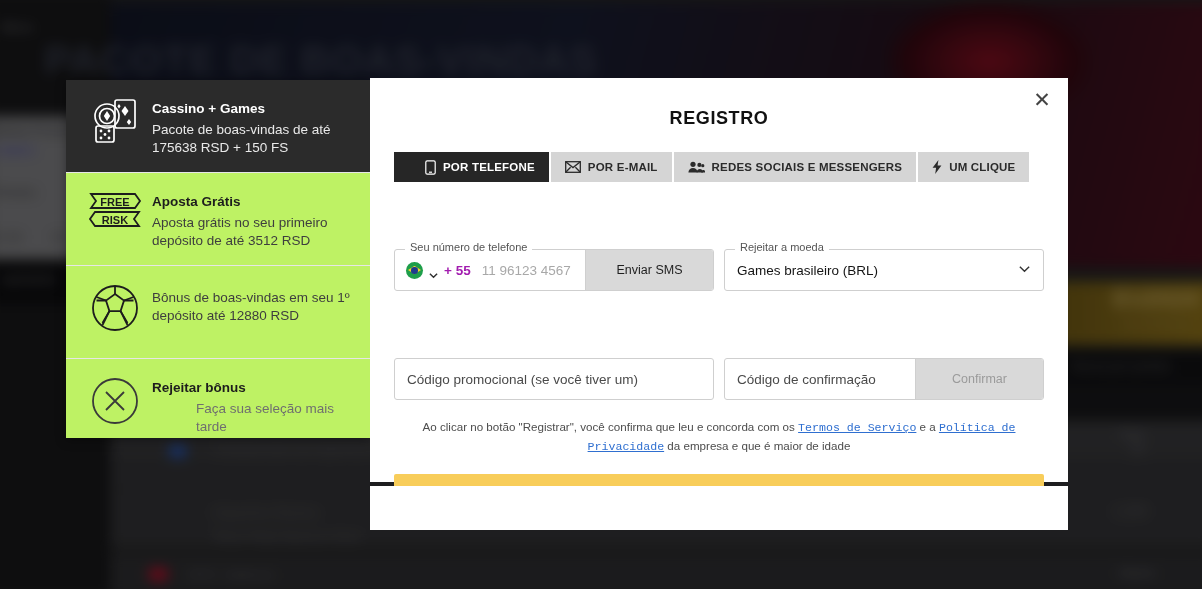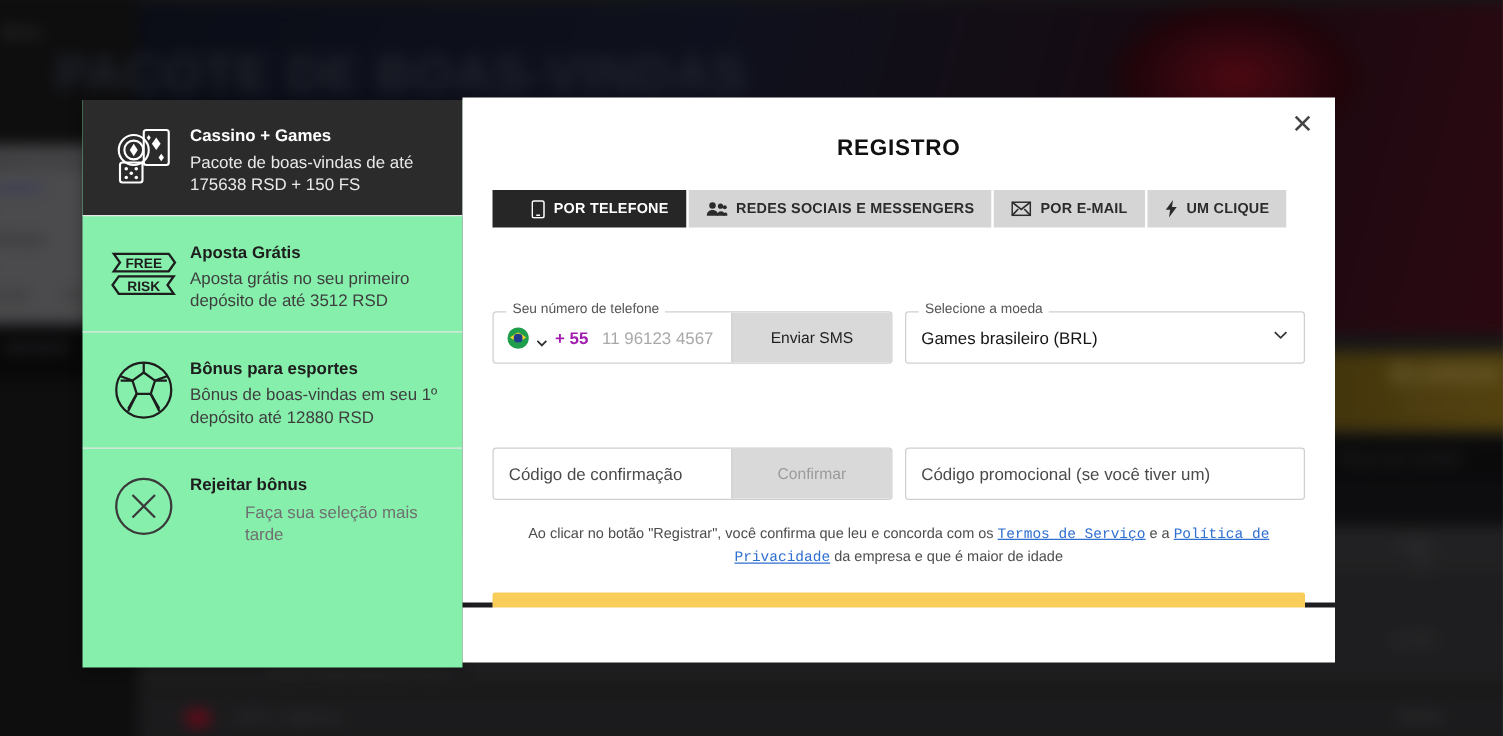--- a/index.html
+++ b/index.html
@@ -72,31 +72,31 @@
   .bg-txt { position: absolute; color: #5e5e62; font-size: 13px; }
   .bg-txt.dim { color: #55555a; }
   .bg-chip { position: absolute; width: 16px; height: 12px; border-radius: 2px; }
   .bg-odds { position: absolute; color: #6e6e73; font-size: 12px; }
 
   
   .dim-overlay { position: absolute; inset: 0; background: rgba(0,0,0,.46); }
 
   
   .bonus-panel {
-    position: absolute; left: 66px; top: 80px; width: 304px; height: 454px;
-    background: #86efac;
+    position: absolute; left: 66px; top: 80px; width: 304px; height: 358px;
+    background: #bef264;
     box-shadow: 0 2px 10px rgba(0,0,0,.35);
     overflow: hidden;
   }
   .bonus-item { display: flex; align-items: flex-start; padding: 15px 16px 15px 18px; }
   .bonus-item.active { background: #2b2b2b; }
   .bonus-item + .bonus-item { border-top: 1px solid #e6e6e6; }
   .bonus-ico {
     width: 62px; min-width: 62px; height: 62px;
-    display: flex; align-items: center; justify-content: center;
+    display: flex; align-items: flex-start; justify-content: center;
   }
   .bonus-txt { padding-left: 6px; padding-top: 5px; }
   .bonus-title { font-size: 13.5px; font-weight: bold; color: #1d1d1d; line-height: 1.35; }
   .bonus-desc { font-size: 13.5px; color: #3e3e3e; line-height: 1.33; margin-top: 3px; max-width: 200px; }
   .bonus-item.active .bonus-title { color: #ffffff; }
   .bonus-item.active .bonus-desc { color: #e9e9e9; }
   .bonus-item.muted .bonus-desc { color: #6f6f6f; margin-left: 44px; }
 
   
   .modal {
@@ -299,21 +299,20 @@
     <div class="bonus-item">
       <div class="bonus-ico">
         <svg width="54" height="54" viewBox="0 0 54 54" fill="none" stroke="#1d1d1d" stroke-width="1.8">
           <circle cx="27" cy="27" r="22"></circle>
           <path d="M27 13l9 6.5-3.4 10.6H21.4L18 19.5z"></path>
           <path d="M27 5v8M8.5 19.5l9.5 0M45.5 19.5l-9.5 0M14.5 44l6.9-13.9M39.5 44l-6.9-13.9"></path>
           <path d="M18 19.5 L8.5 16 M36 19.5 L45.5 16 M21.4 30.1 L14.5 42 M32.6 30.1 L39.5 42"></path>
         </svg>
       </div>
       <div class="bonus-txt">
-        <div class="bonus-title">Bônus para esportes</div>
         <div class="bonus-desc">Bônus de boas-vindas em seu 1º depósito até 12880 RSD</div>
       </div>
     </div>
 
     <div class="bonus-item muted">
       <div class="bonus-ico">
         <svg width="54" height="54" viewBox="0 0 54 54" fill="none" stroke="#3a3a3a" stroke-width="1.8">
           <circle cx="27" cy="27" r="22"></circle>
           <path d="M18 18 L36 36 M36 18 L18 36"></path>
         </svg>
@@ -334,45 +333,45 @@
     <div class="tabs">
 
       <div class="tab active">
         <span>
           <svg width="11" height="15" viewBox="0 0 11 15" fill="none" stroke="#ffffff" stroke-width="1.2">
             <rect x="0.8" y="0.8" width="9.4" height="13.4" rx="1.4"></rect>
             <line x1="4" y1="12.2" x2="7" y2="12.2"></line>
           </svg>
         </span>
         <span>POR TELEFONE</span>
+      </div>
+
+      <div class="tab">
+        <span>
+          <svg width="16" height="12" viewBox="0 0 16 12" fill="none" stroke="#2b2b2b" stroke-width="1.3">
+            <rect x="0.7" y="0.7" width="14.6" height="10.6"></rect>
+            <path d="M0.7 0.7 L8 6.6 L15.3 0.7"></path>
+            <path d="M0.7 11.3 L5.6 6.2 M15.3 11.3 L10.4 6.2"></path>
+          </svg>
+        </span>
+        <span>POR E-MAIL</span>
       </div>
 
       <div class="tab">
         <span>
           <svg width="17" height="12" viewBox="0 0 17 12" fill="#2b2b2b">
             <circle cx="5" cy="3.3" r="2.6"></circle>
             <circle cx="11.4" cy="3.9" r="2.1"></circle>
             <circle cx="14.8" cy="4.7" r="1.6"></circle>
             <path d="M0.4 11.6c0-2.9 2.1-4.6 4.6-4.6s4.6 1.7 4.6 4.6z"></path>
             <path d="M8.6 11.6c0-2.3 1.4-3.6 3.2-3.6s3.2 1.3 3.2 3.6z"></path>
             <path d="M13.2 11.6c0-1.8 0.9-2.7 2.1-2.7s1.9 0.9 1.9 2.7z"></path>
           </svg>
         </span>
         <span>REDES SOCIAIS E MESSENGERS</span>
-      </div>
-
-      <div class="tab">
-        <span>
-          <svg width="16" height="12" viewBox="0 0 16 12" fill="none" stroke="#2b2b2b" stroke-width="1.3">
-            <rect x="0.7" y="0.7" width="14.6" height="10.6"></rect>
-            <path d="M0.7 0.7 L8 6.6 L15.3 0.7"></path>
-            <path d="M0.7 11.3 L5.6 6.2 M15.3 11.3 L10.4 6.2"></path>
-          </svg>
-        </span>
-        <span>POR E-MAIL</span>
       </div>
 
       <div class="tab">
         <span>
           <svg width="10" height="14" viewBox="0 0 10 14" fill="#2b2b2b">
             <path d="M6.4 0 L0.6 7.8 L4.1 7.8 L3.2 14 L9.4 5.6 L5.6 5.6 Z"></path>
           </svg>
         </span>
         <span>UM CLIQUE</span>
       </div>
@@ -393,46 +392,46 @@
                   </svg>
               </span>
               <span class="dialcode">+ 55</span>
               <span class="phone-ph">11 96123 4567</span>
             </div>
             <button class="inline-btn">Enviar SMS</button>
           </div>
         </div>
 
         <div class="col">
-          <span class="legend">Selecione a moeda</span>
+          <span class="legend">Rejeitar a moeda</span>
           <div class="sel">
             <span class="sel-val">Games brasileiro (BRL)</span>
             <span>
               <svg width="13" height="13" viewBox="0 0 14 14" fill="none" stroke="#333" stroke-width="1.5">
                   <path d="M2 5 L7 10 L12 5"></path>
                 </svg>
             </span>
           </div>
         </div>
       </div>
 
       <div class="row">
 
         <div class="col">
+          <div class="plain-field promo">
+            <div class="ph">Código promocional (se você tiver um)</div>
+          </div>
+        </div>
+
+        <div class="col">
           <div class="plain-field">
             <div class="ph">Código de confirmação</div>
             <button class="inline-btn disabled">Confirmar</button>
           </div>
         </div>
-
-        <div class="col">
-          <div class="plain-field promo">
-            <div class="ph">Código promocional (se você tiver um)</div>
-          </div>
-        </div>
       </div>
 
       <div class="terms">
         <span>Ao clicar no botão "Registrar", você confirma que leu e concorda com os </span><a>Termos de Serviço</a><span> e a </span><a>Política de Privacidade</a><span> da empresa e que é maior de idade</span>
       </div>
 
       <button class="submit">REGISTRE-SE</button>
     </div>
   </div>
 

